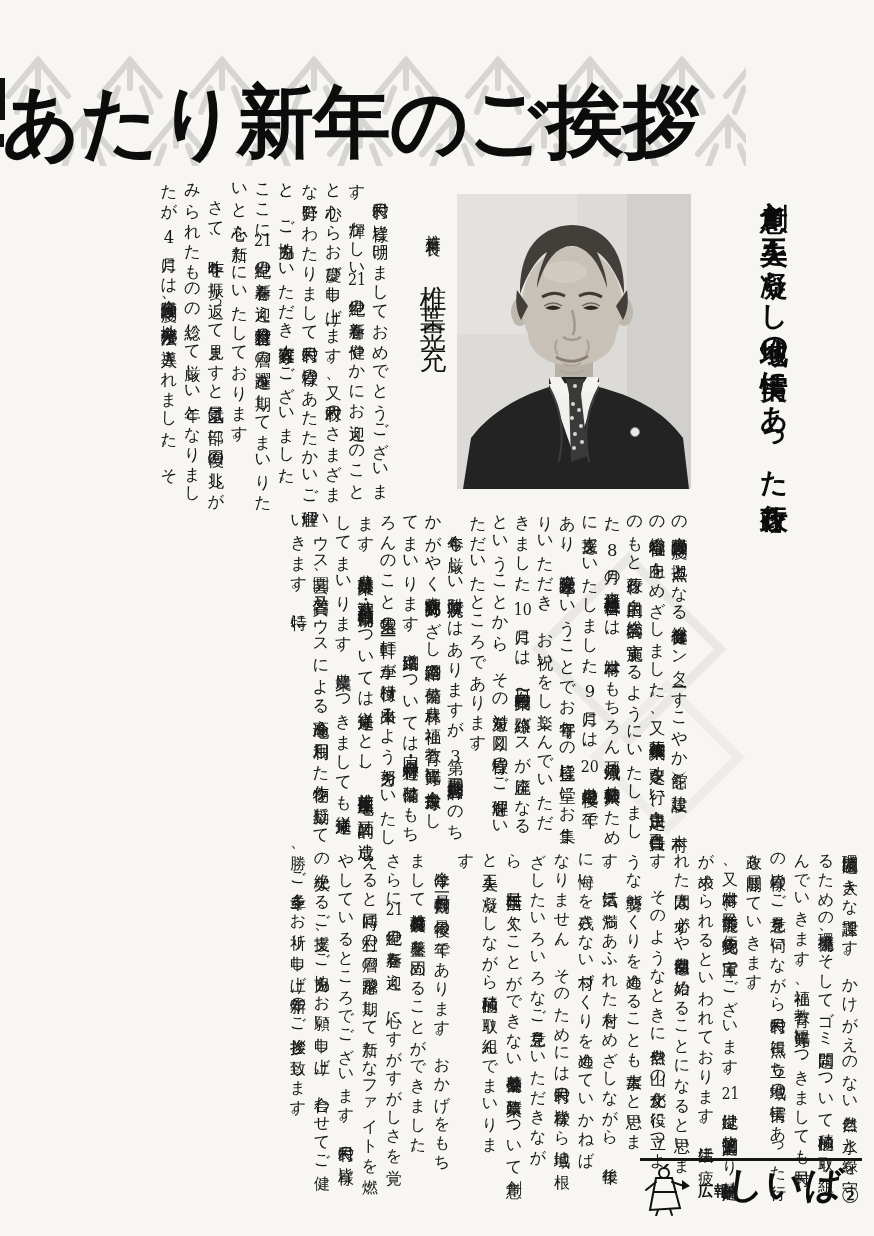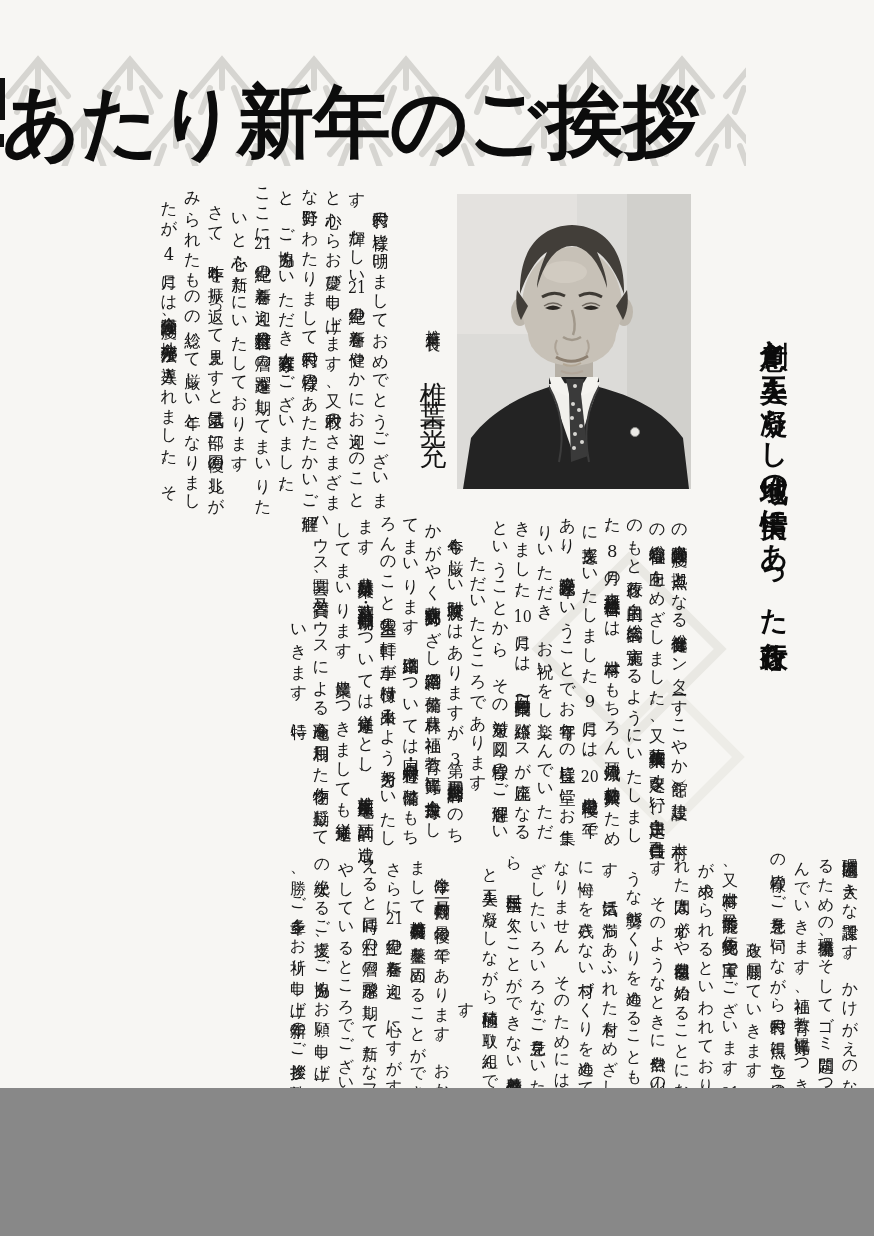--- a/index.html
+++ b/index.html
@@ -1,20 +1,19 @@
 <!DOCTYPE html>
 <html><head>
 <meta charset="utf-8">
 <style>
   html,body{margin:0;padding:0;background:#888;}
   .page{
-    position:relative;width:874px;height:1088px;margin:0 auto;
+    position:relative;width:874px;height:1236px;margin:0 auto;
     background:#f7f6f3;overflow:hidden;color:#141414;
     font-family:"DejaVu Serif", serif;
-    text-align:center;
   }
   
   .banner{position:absolute;left:0;top:52px;width:746px;height:114px;}
   .banner svg{position:absolute;left:0;top:0;}
   .main-title{
     position:absolute;left:2px;top:18px;margin:0;white-space:nowrap;
     font-size:79px;font-weight:900;letter-spacing:-1px;color:#0c0c0c;
     font-family:"DejaVu Serif", serif;transform:scaleX(.98);transform-origin:left;
   }
   .edge-mark{position:absolute;background:#101010;}

